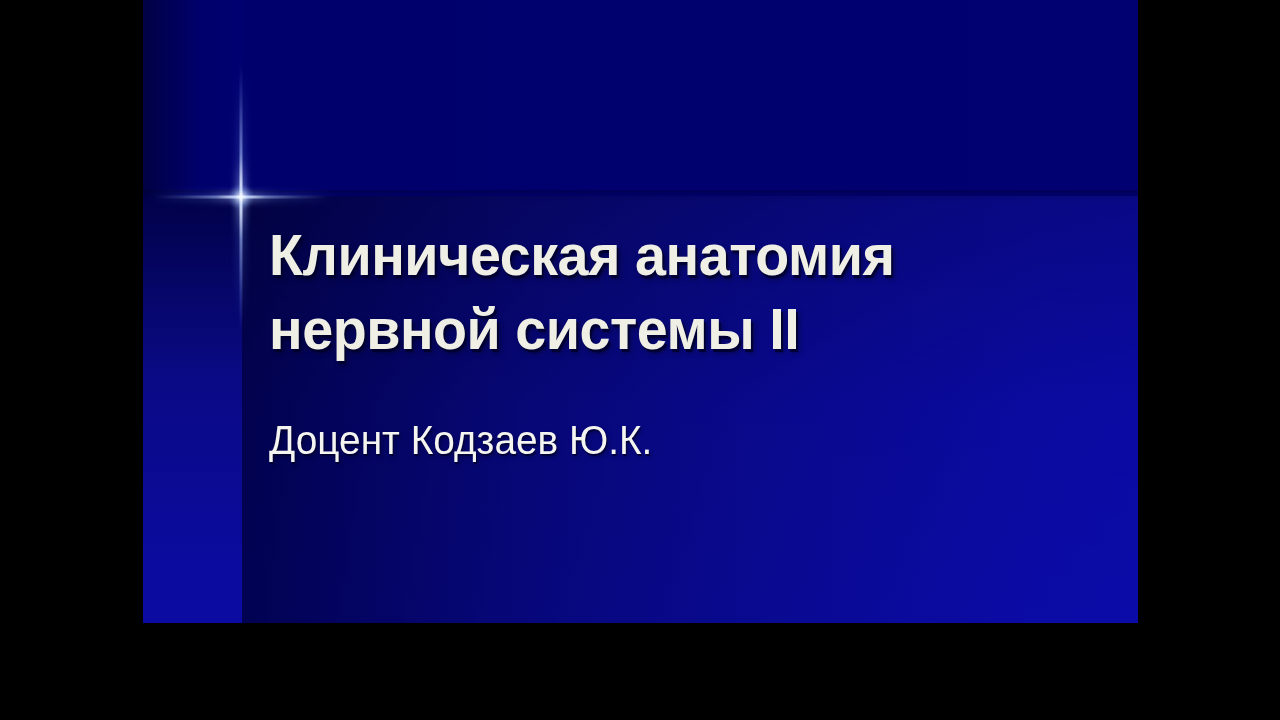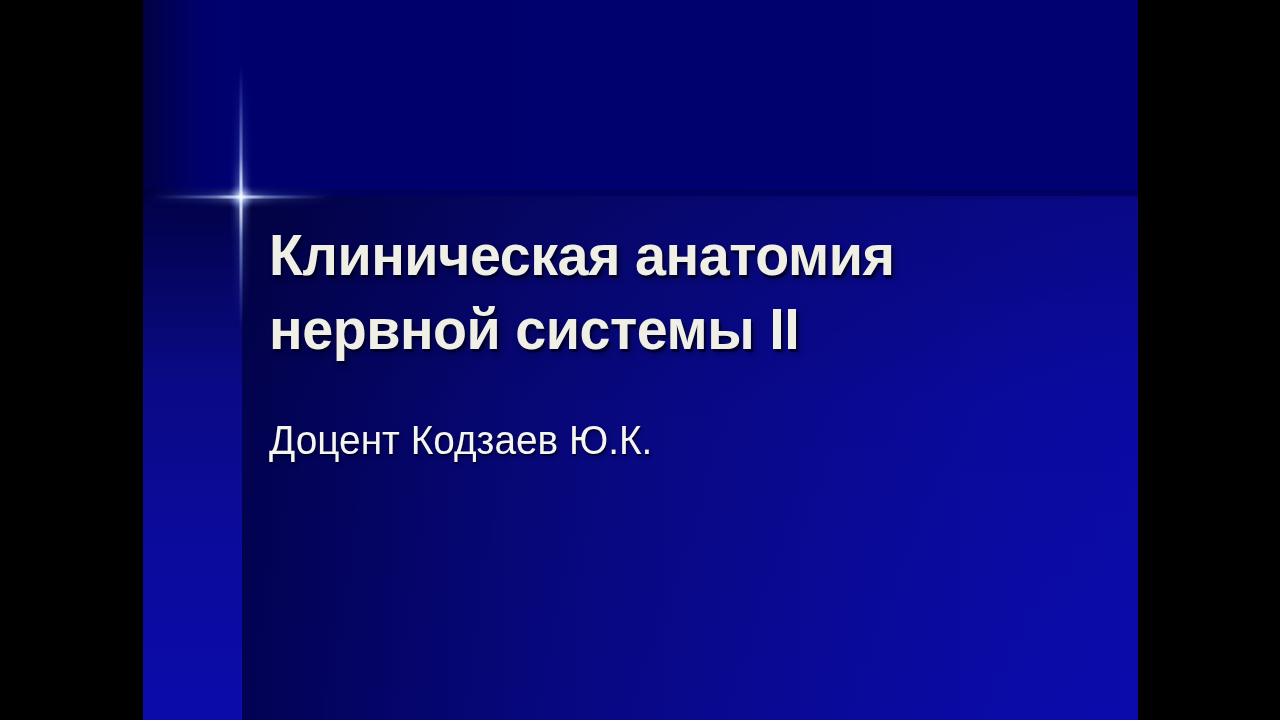--- a/index.html
+++ b/index.html
@@ -31,21 +31,21 @@
   }
   #letterbox-left  { left: 0;   width: 143px; }
   #letterbox-right { left: 1138px; width: 142px; }
 
   
   #slide {
     position: absolute;
     left: 143px;
     top: 0;
     width: 995px;
-    height: 720px;
+    height: 623px;
     overflow: hidden;
   }
 
   
   .bg-region { position: absolute; }
 
   #bg-top-left {
     left: 0; top: 0; width: 99px; height: 196px;
     background: linear-gradient(to right, #010144 0%, #00006b 55%, #000070 100%);
   }

